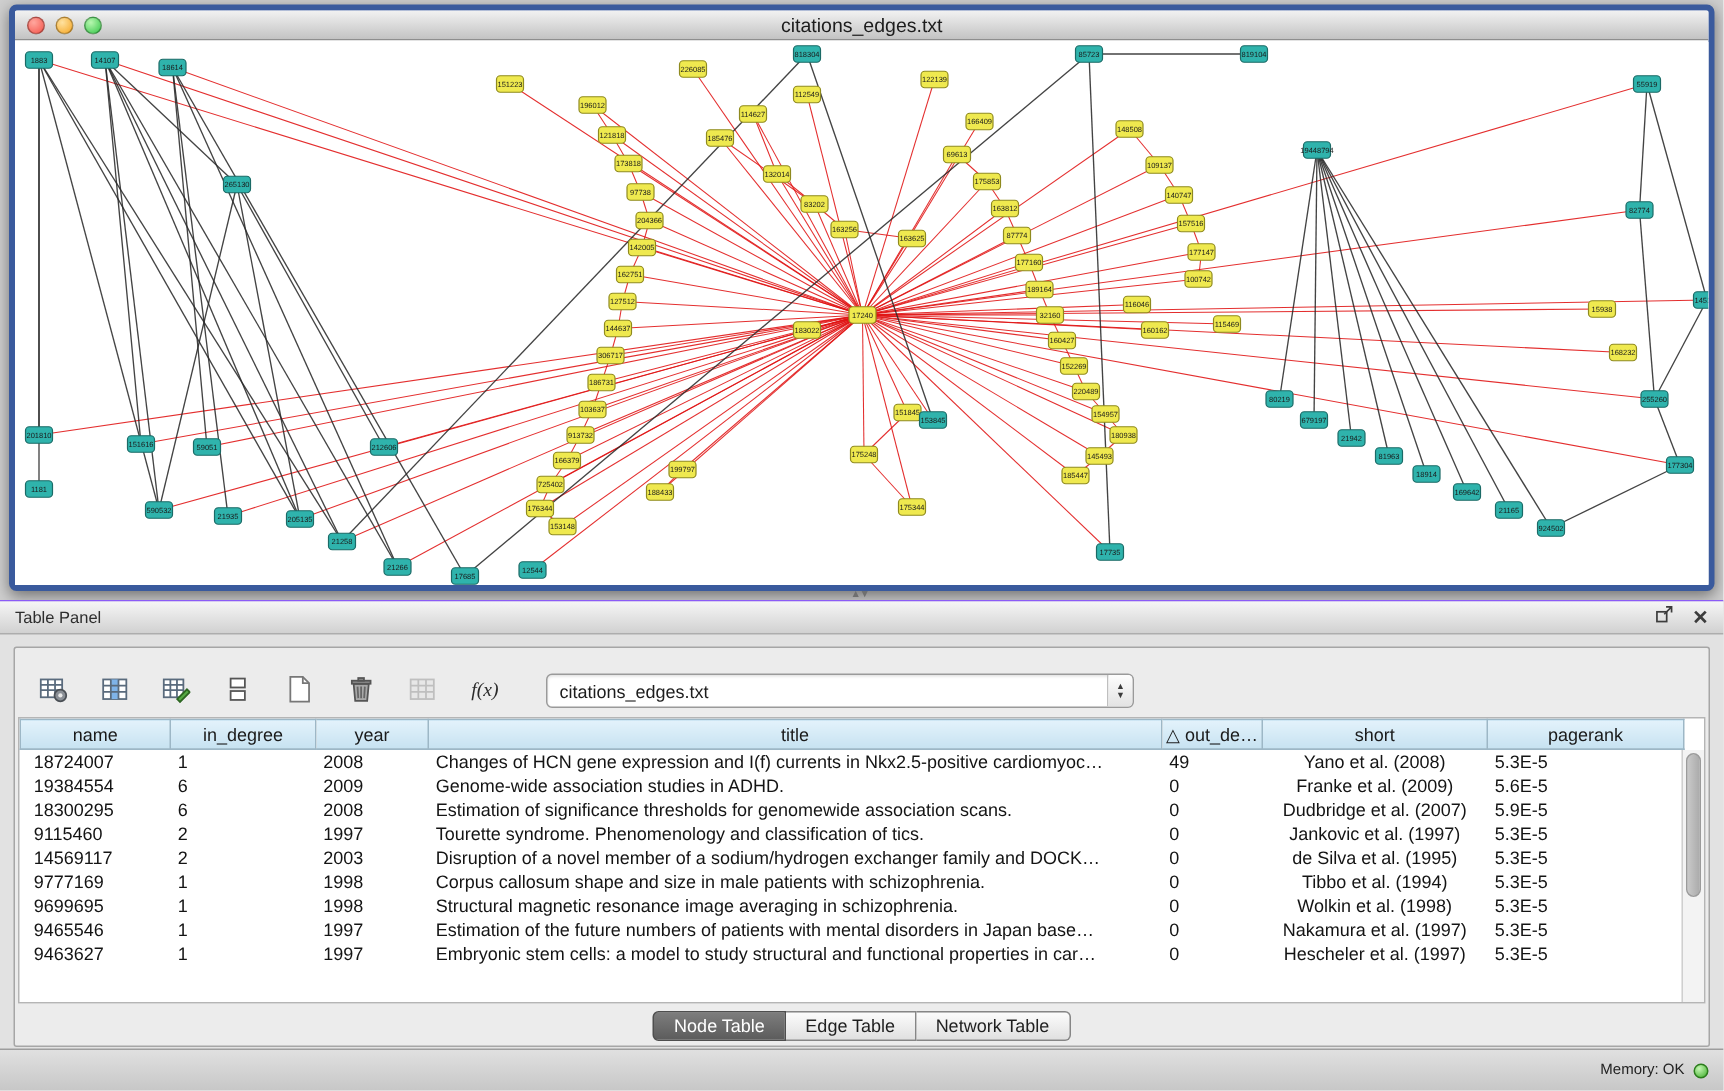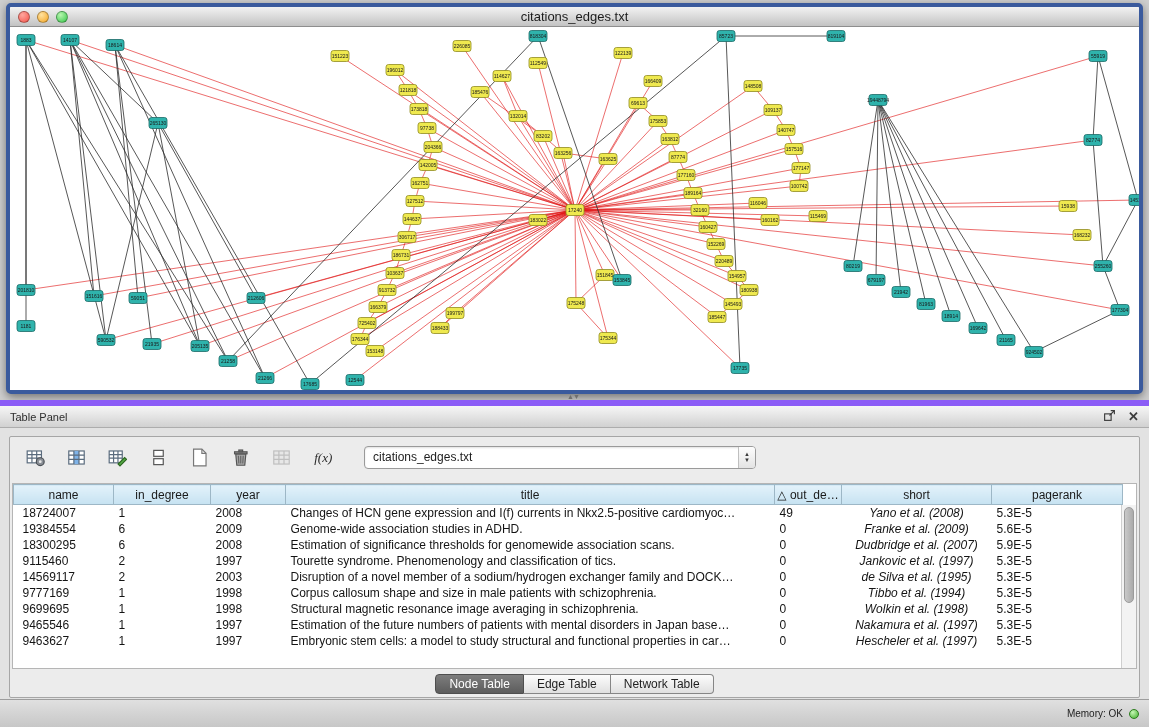--- a/index.html
+++ b/index.html
@@ -35,38 +35,38 @@
   .graph-node text { pointer-events:none; }
 
   .resize-nub {
     position:absolute; left:564px; top:393px; width:18px; height:8px;
     color:#6f6f6f; font-size:7px; line-height:7px; text-align:center; letter-spacing:-1px;
   }
 
   
   .table-panel {
     position:absolute; left:0; top:400px; width:1149px; height:305px;
-    background:#e2e2e2; border-top:6px solid #8b5cf6;
+    background:#e2e2e2; border-top:1px solid #8b5cf6;
   }
   .panel-header {
     height:22px; background:linear-gradient(#f6f6f6,#d1d1d1);
     border-bottom:1px solid #adadad;
     display:flex; align-items:center; padding:0 10px;
   }
   .panel-title { flex:1; font-size:11px; color:#2e2e2e; }
   .panel-actions { display:flex; align-items:center; gap:12px; }
   .panel-actions .act { cursor:default; color:#3c3c3c; }
   .act.close { font-size:13px; font-weight:bold; }
 
   .content-box {
     position:absolute; left:9px; right:9px; top:30px; bottom:7px;
     border:1px solid #a6a6a6; background:#ececec; border-radius:2px;
   }
   .toolbar {
-    height:40px; display:flex; align-items:center; gap:15px; padding:0 12px;
+    height:40px; display:flex; align-items:flex-end; gap:15px; padding:0 12px;
   }
   .tool-btn {
     width:26px; height:26px; display:flex; align-items:center; justify-content:center;
     border-radius:4px;
   }
   .tool-btn.disabled { opacity:.45; }
   .combo {
     margin-left:14px; width:392px; height:23px; background:#fff;
     border:1px solid #9a9a9a; border-radius:4px;
     display:flex; align-items:center; box-shadow:inset 0 1px 2px rgba(0,0,0,.12);
@@ -88,21 +88,21 @@
   .data-table th {
     height:20px; font-size:12px; font-weight:normal; color:#1a1a1a;
     background:linear-gradient(#e3f2fb,#c6e2f1);
     border:1px solid #9db7c6; text-align:center; overflow:hidden; white-space:nowrap;
   }
   .data-table td {
     height:16px; font-size:12px; color:#141414; padding:0 5px;
     white-space:nowrap; overflow:hidden; text-overflow:clip;
   }
   .data-table td.c0 { padding-left:9px; }
-  .data-table td.c5 { text-align:center;font-style:italic; }
+  .data-table td.c5 { text-align:center; }
   .vscroll {
     position:absolute; top:21px; right:0; width:15px; bottom:0;
     background:#f3f3f3; border-left:1px solid #cfcfcf;
   }
   .vscroll .thumb {
     position:absolute; top:2px; left:2px; width:10px; height:96px;
     background:linear-gradient(90deg,#c9c9c9,#ababab); border-radius:6px;
     border:1px solid #9b9b9b;
   }
 

